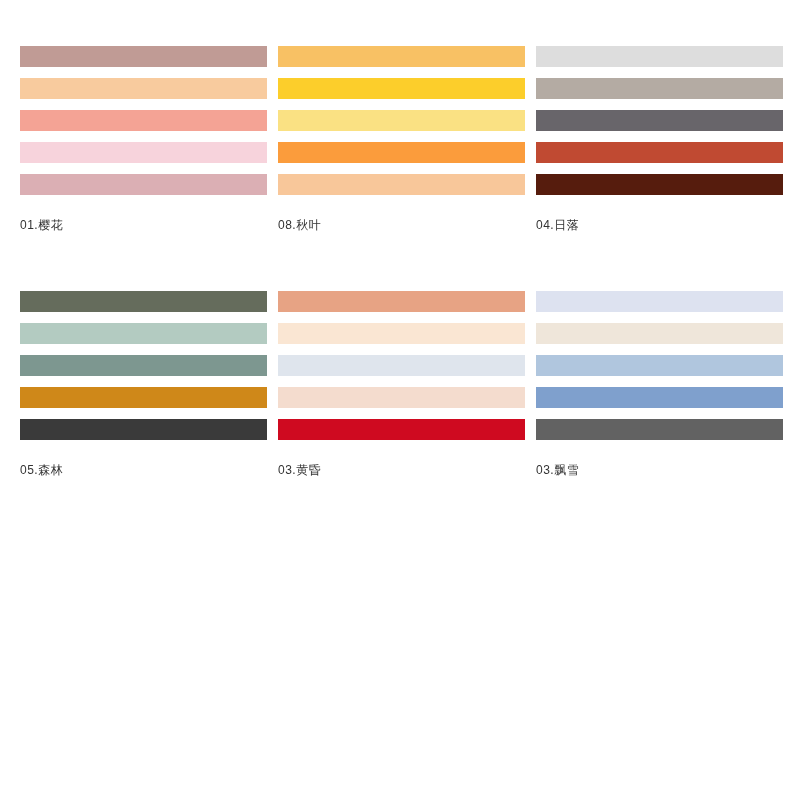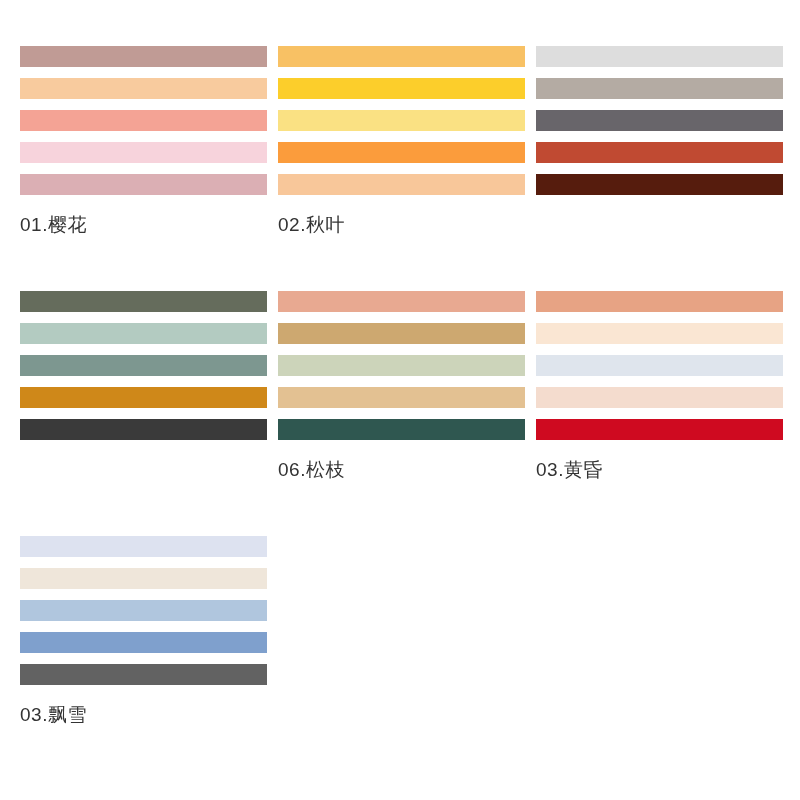--- a/index.html
+++ b/index.html
@@ -44,21 +44,21 @@
   }
   .swatch-bar {
     width: 247px;
     height: 21px;
     display: block;
     border-radius: 0;
   }
   .palette-label {
     margin-top: 17px;
     font-family: "Liberation Sans", "DejaVu Sans", sans-serif;
-    font-size: 19px;
+    font-size: 12px;
     line-height: 26px;
     color: #333333;
     letter-spacing: 0.5px;
     white-space: nowrap;
   }
 </style>
 </head>
 <body>
 
 <div id="palette-sheet">
@@ -74,49 +74,41 @@
         <div class="palette-label">01.樱花</div>
       </div>
       <div class="palette-card">
         <div class="swatch-stack">
           <div class="swatch-bar" style="background-color: rgb(248, 193, 100);"></div>
           <div class="swatch-bar" style="background-color: rgb(252, 206, 43);"></div>
           <div class="swatch-bar" style="background-color: rgb(250, 225, 131);"></div>
           <div class="swatch-bar" style="background-color: rgb(251, 156, 60);"></div>
           <div class="swatch-bar" style="background-color: rgb(248, 199, 154);"></div>
         </div>
-        <div class="palette-label">02.秋叶</div>
+        <div class="palette-label">08.秋叶</div>
       </div>
       <div class="palette-card">
         <div class="swatch-stack">
           <div class="swatch-bar" style="background-color: rgb(221, 221, 221);"></div>
           <div class="swatch-bar" style="background-color: rgb(180, 171, 163);"></div>
           <div class="swatch-bar" style="background-color: rgb(104, 101, 106);"></div>
           <div class="swatch-bar" style="background-color: rgb(192, 74, 50);"></div>
           <div class="swatch-bar" style="background-color: rgb(86, 28, 13);"></div>
         </div>
+        <div class="palette-label">04.日落</div>
       </div>
       <div class="palette-card">
         <div class="swatch-stack">
           <div class="swatch-bar" style="background-color: rgb(101, 108, 92);"></div>
           <div class="swatch-bar" style="background-color: rgb(179, 203, 193);"></div>
           <div class="swatch-bar" style="background-color: rgb(125, 151, 144);"></div>
           <div class="swatch-bar" style="background-color: rgb(207, 136, 25);"></div>
           <div class="swatch-bar" style="background-color: rgb(58, 58, 58);"></div>
         </div>
-      </div>
-      <div class="palette-card">
-        <div class="swatch-stack">
-          <div class="swatch-bar" style="background-color: rgb(232, 169, 145);"></div>
-          <div class="swatch-bar" style="background-color: rgb(205, 168, 112);"></div>
-          <div class="swatch-bar" style="background-color: rgb(204, 212, 186);"></div>
-          <div class="swatch-bar" style="background-color: rgb(227, 193, 146);"></div>
-          <div class="swatch-bar" style="background-color: rgb(47, 87, 80);"></div>
-        </div>
-        <div class="palette-label">06.松枝</div>
+        <div class="palette-label">05.森林</div>
       </div>
       <div class="palette-card">
         <div class="swatch-stack">
           <div class="swatch-bar" style="background-color: rgb(231, 163, 132);"></div>
           <div class="swatch-bar" style="background-color: rgb(250, 230, 211);"></div>
           <div class="swatch-bar" style="background-color: rgb(223, 229, 237);"></div>
           <div class="swatch-bar" style="background-color: rgb(244, 220, 206);"></div>
           <div class="swatch-bar" style="background-color: rgb(207, 10, 32);"></div>
         </div>
         <div class="palette-label">03.黄昏</div>

